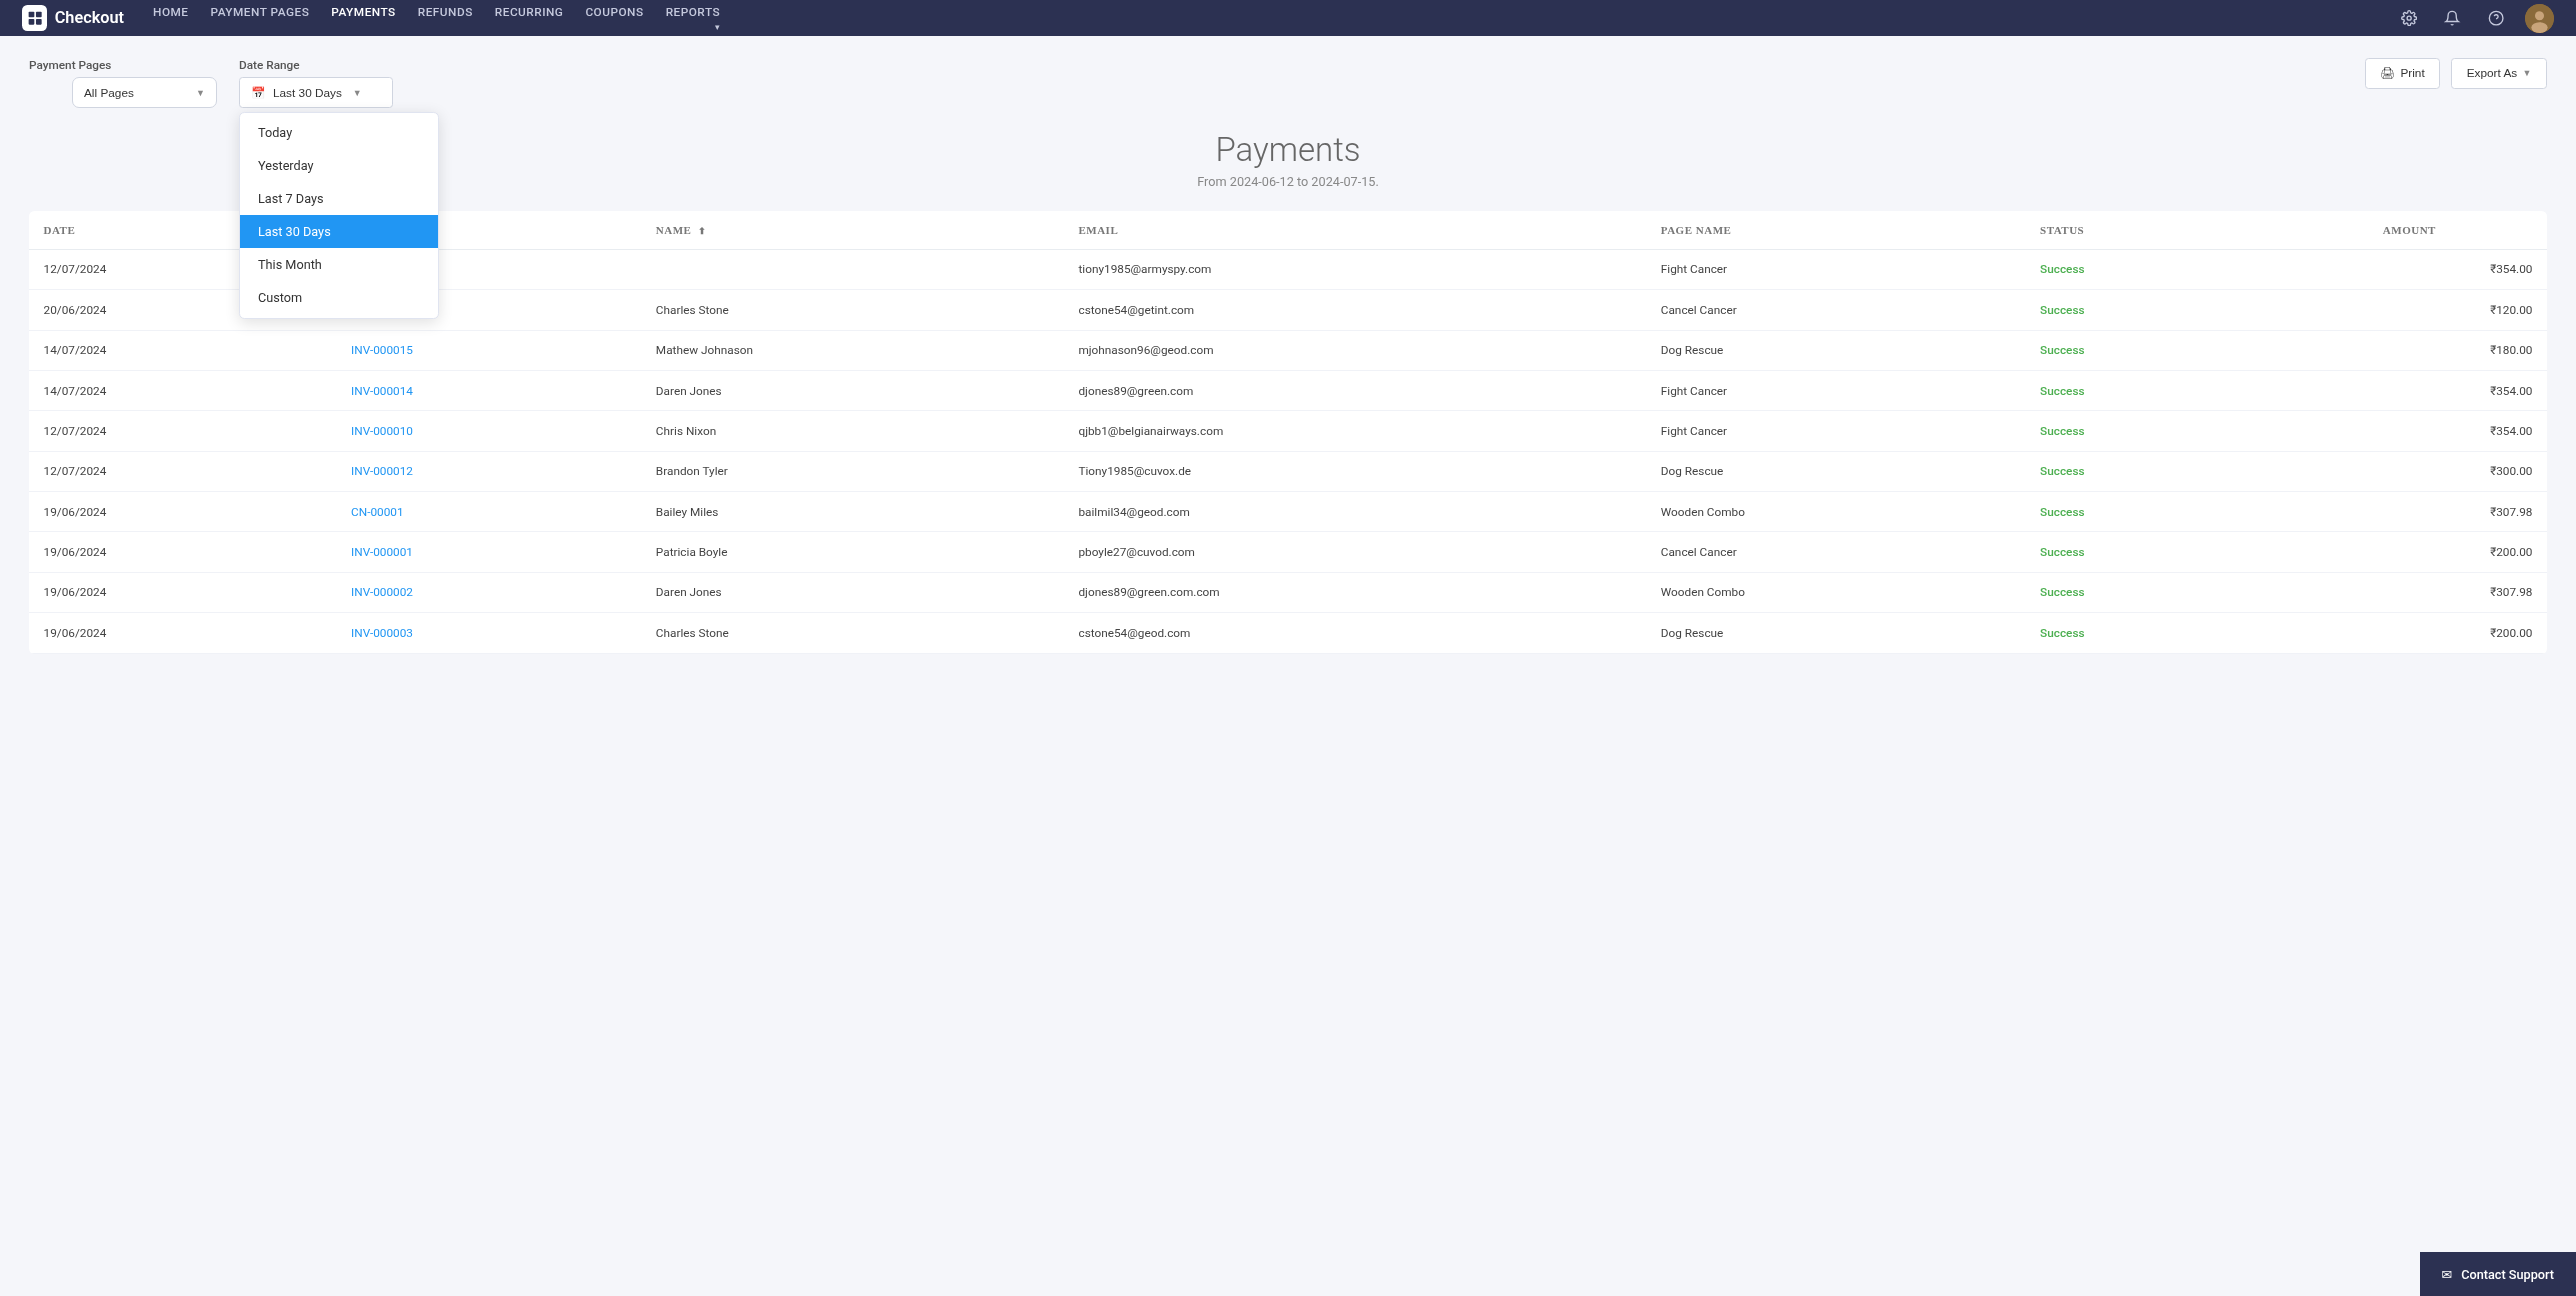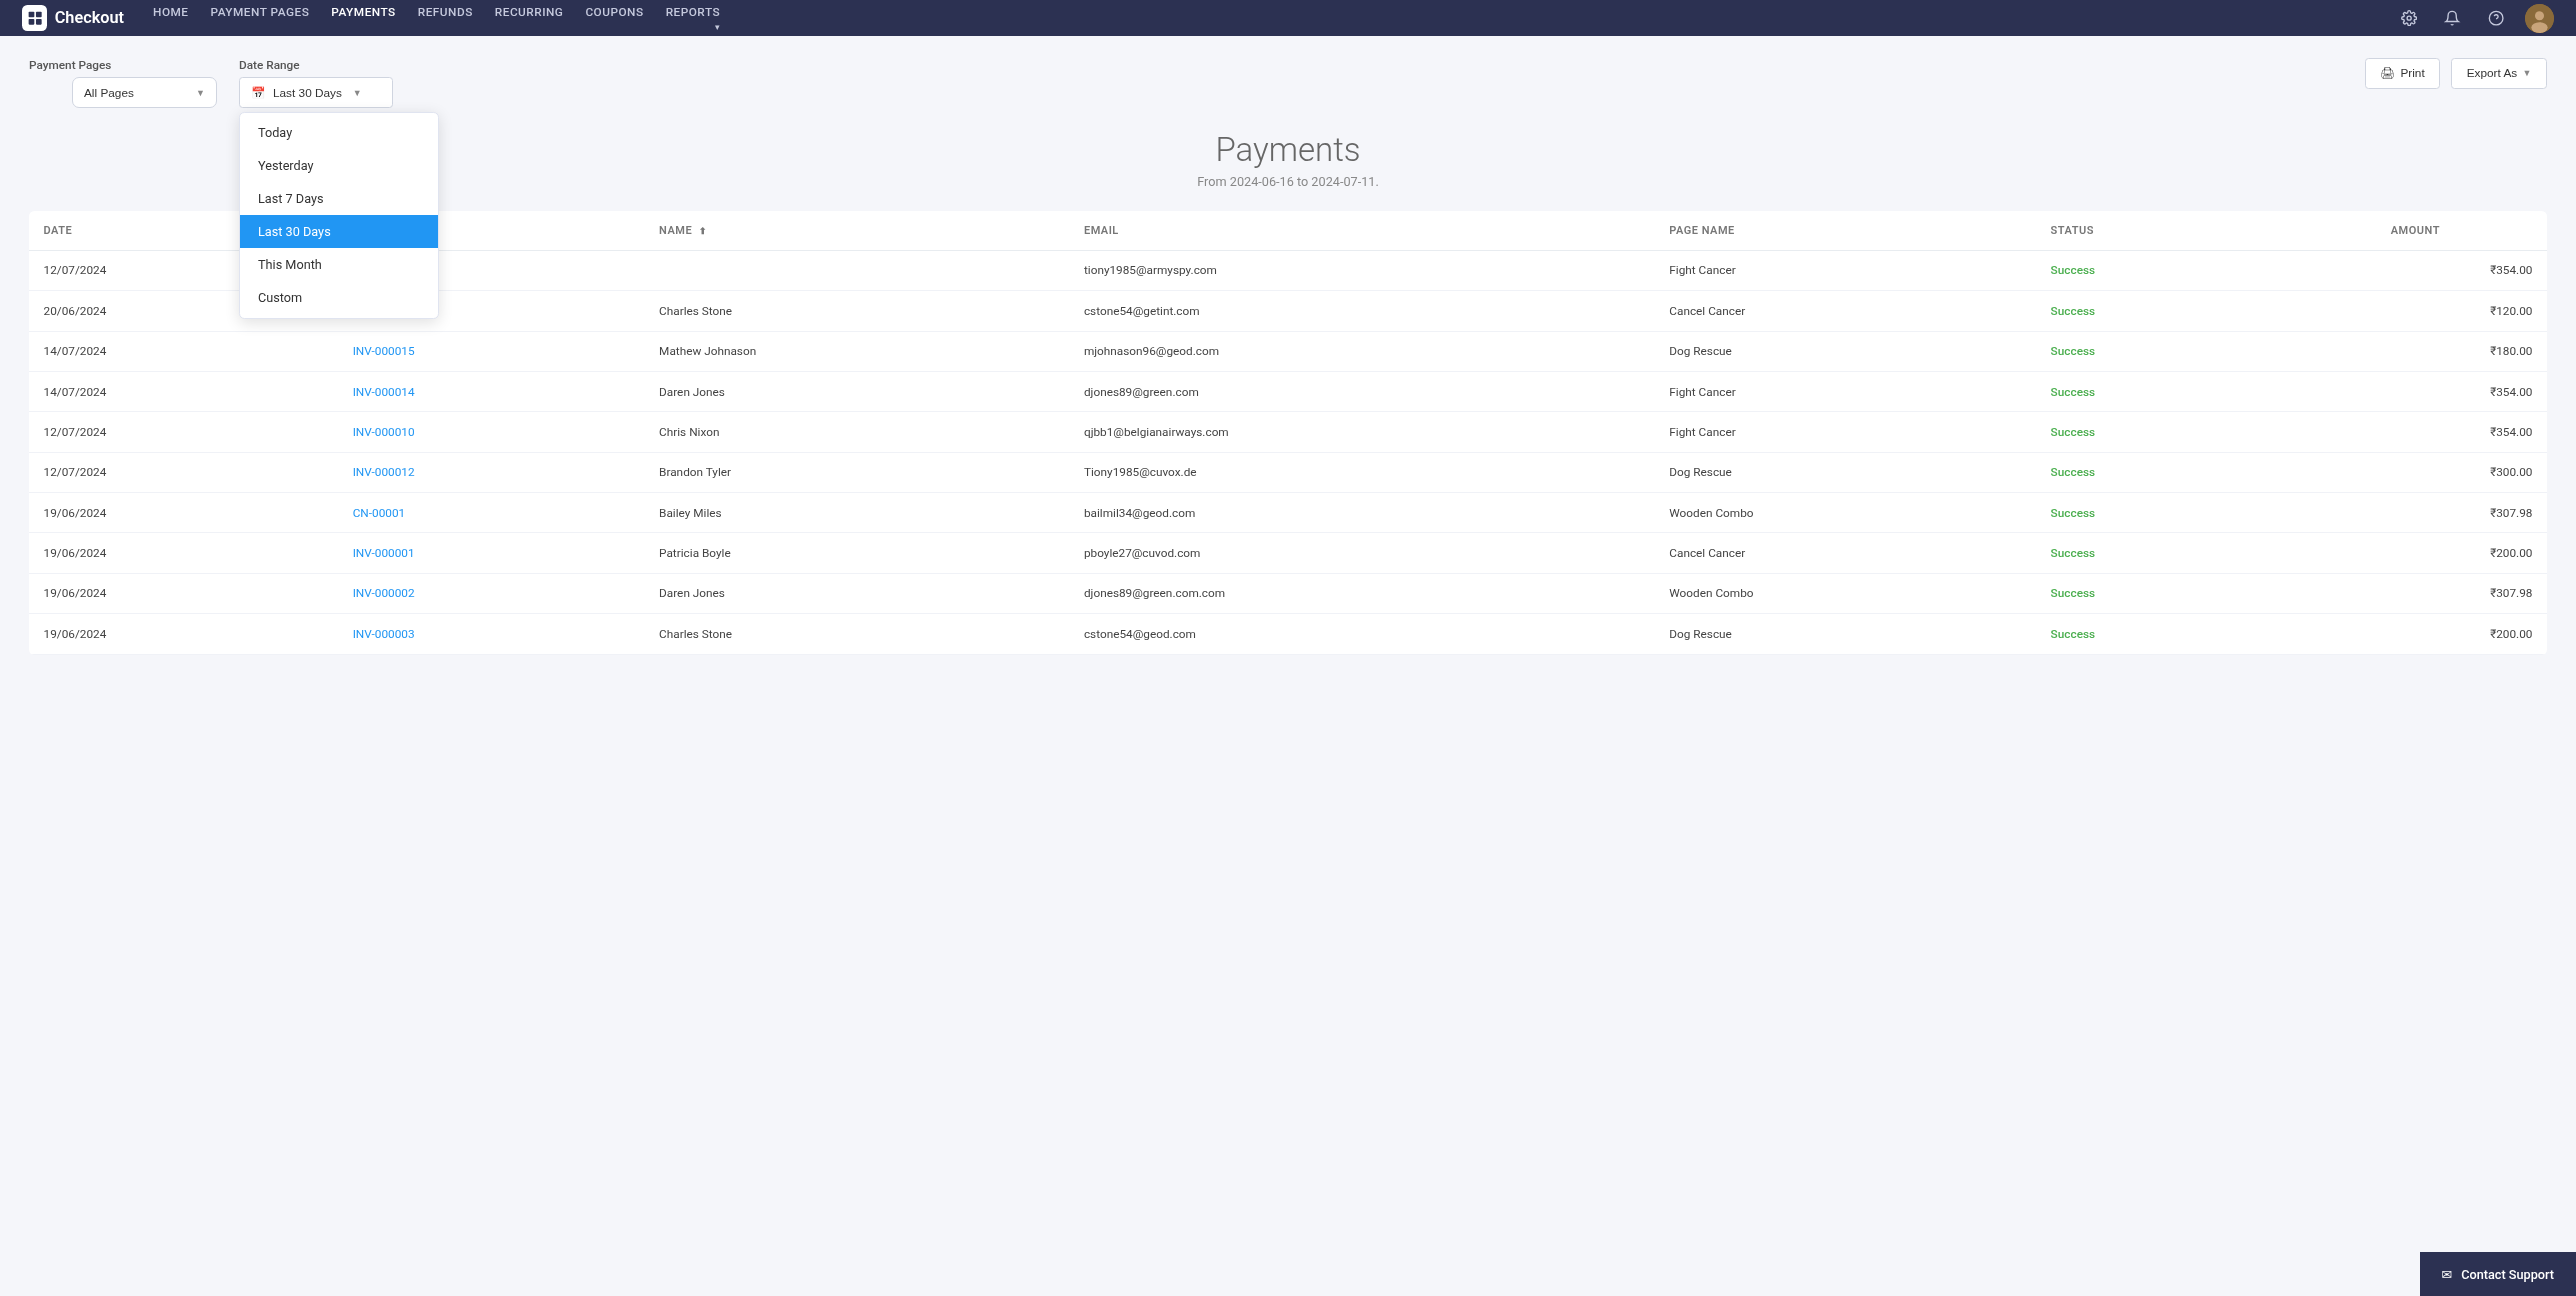--- a/index.html
+++ b/index.html
@@ -72,21 +72,21 @@
     
     .page-header { text-align: center; margin: 14.5px 0 22px; }
     .page-title { font-size: 33px; font-weight: 300; color: #666; margin-bottom: 5.4px; }
     .page-subtitle { font-size: 12.7px; color: #888; }
 
     
     .table-container { background: #fff; border-radius: 5.4px; overflow: hidden; }
     table { width: 100%; border-collapse: collapse; }
     thead tr { border-bottom: 1.8px solid #e8ecf0; }
     th {
-      text-align: left; padding: 12.7px 14.5px; font-size: 11px; font-weight: 600; color: #777; letter-spacing: 0.5px; text-transform: uppercase;
+      text-align: left; padding: 12.7px 14.5px; font-size: 11px; font-weight: 600; color: #777; letter-spacing: 0.5px; text-transform: uppercase; font-family: Liberation Serif, serif;
     }
     tbody tr { border-bottom: 0.9px solid #f0f2f7; }
     td { padding: 12.7px 14.5px; font-size: 11.8px; color: #444; }
     td.link { color: #2196F3; cursor: pointer; }
     td.success { color: #4caf50; font-weight: 500; }
     td.amount { text-align: right; }
     th.amount { text-align: center; }
 
     
     .contact-support {
@@ -192,21 +192,21 @@
       </button>
       <button class="btn-dropdown">
         <span>Export As</span>
         <span class="chevron">▼</span>
       </button>
     </div>
   </div>
 
   <div class="page-header">
     <h1 class="page-title">Payments</h1>
-    <p class="page-subtitle">From 2024-06-16 to 2024-07-11.</p>
+    <p class="page-subtitle">From 2024-06-12 to 2024-07-15.</p>
   </div>
 
   <div class="table-container">
     <table>
       <thead>
         <tr>
           <th><span>DATE</span></th>
           <th><span>PAYMENT</span></th>
           <th style="cursor:pointer;">
             <span>NAME</span>

